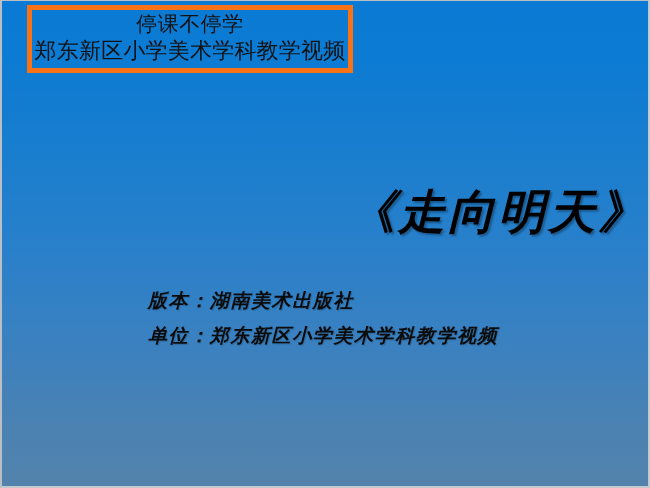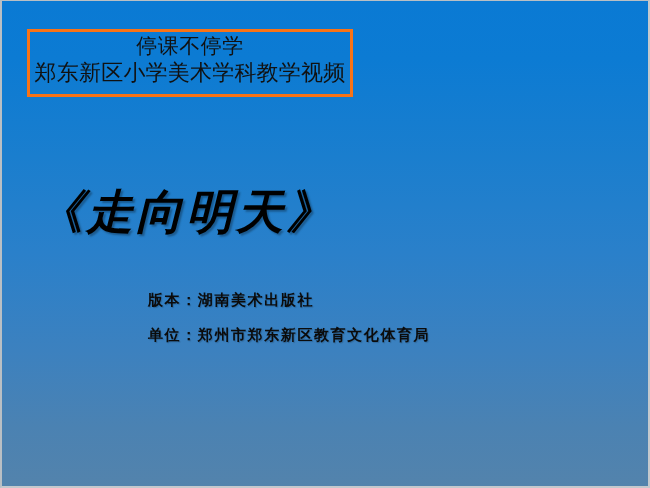--- a/index.html
+++ b/index.html
@@ -34,25 +34,25 @@
         #2a80ca 52%,
         #3c81bf 72%,
         #4b82b2 88%,
         #5383ac 100%);
   }
 
   
   .header-box {
     position: absolute;
     left: 25px;
-    top: 28px;
+    top: 4px;
     width: 326px;
     height: 68px;
     box-sizing: border-box;
-    border: 3px solid #f97316;
+    border: 5px solid #f97316;
     padding-top: 2px;
   }
 
   .header-line {
     display: block;
     color: #111111;
     font-family: "Liberation Serif", "DejaVu Serif", serif;
     line-height: 1.06;
     white-space: nowrap;
   }
@@ -71,21 +71,21 @@
     padding-top: 4px;
     font-family: Liberation Serif, serif;
   }
 
   
   .main-title {
     position: absolute;
     left: 0;
     right: 0;
     top: 186px;
-    text-align: left;
+    text-align: right;
     font-family: "Liberation Serif", "DejaVu Serif", serif;
     font-size: 47px;
     font-weight: bold;
     font-style: italic;
     color: #000000;
     letter-spacing: 3px;
     line-height: 1.1;
     white-space: nowrap;
     text-shadow: 2px 2px 2px rgba(0, 0, 0, 0.30);
     padding-left: 34px;
@@ -96,22 +96,23 @@
     position: absolute;
     left: 146px;
     top: 282px;
     width: 460px;
   }
 
   .meta-line {
     display: block;
     color: #0b0b0b;
     font-family: "Liberation Serif", "DejaVu Serif", serif;
-    font-size: 15px;
+    font-size: 19px;
     font-weight: bold;
+    font-style: italic;
     letter-spacing: 1.6px;
     line-height: 35px;
     white-space: nowrap;
     text-shadow: 1px 1px 1px rgba(0, 0, 0, 0.18);
   }
 </style>
 </head>
 <body>
 
 <div class="slide-frame">
@@ -119,15 +120,15 @@
 
   <div class="header-box">
     <span class="header-line header-line-1">停课不停学</span>
     <span class="header-line header-line-2">郑东新区小学美术学科教学视频</span>
   </div>
 
   <div class="main-title">《走向明天》</div>
 
   <div class="meta-block">
     <span class="meta-line">版本：湖南美术出版社</span>
-    <span class="meta-line">单位：郑州市郑东新区教育文化体育局</span>
+    <span class="meta-line">单位：郑东新区小学美术学科教学视频</span>
   </div>
 </div>
 
 </body></html>

